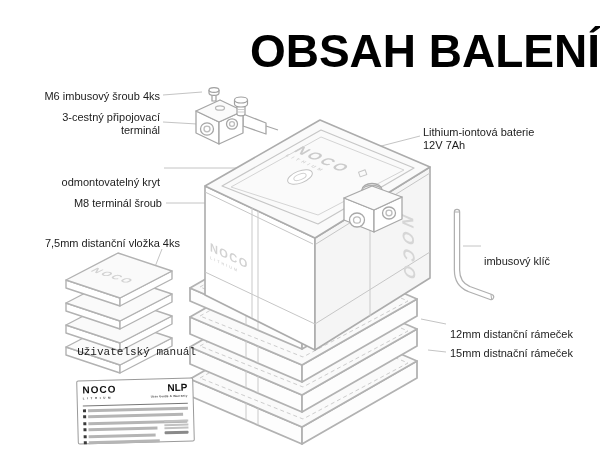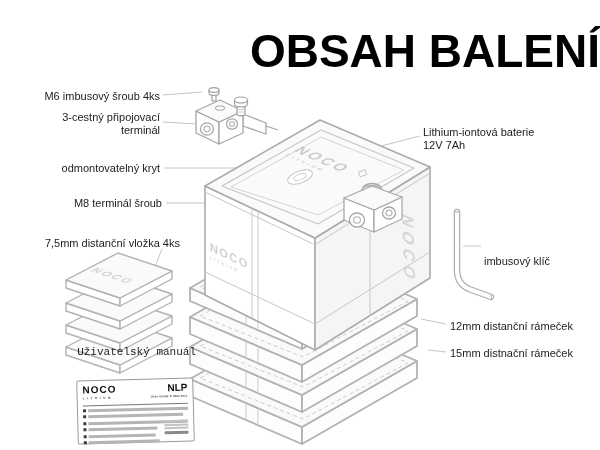--- a/index.html
+++ b/index.html
@@ -5,27 +5,27 @@
   html,body{margin:0;padding:0;background:#fff;}
   .stage{position:relative;width:600px;height:450px;background:#ffffff;overflow:hidden;
          font-family:"Liberation Sans",sans-serif;}
   .title{position:absolute;left:0;right:0;top:26px;text-align:right;
          font-weight:bold;font-size:46px;line-height:1.1;color:#000;letter-spacing:0px;}
   .art{position:absolute;left:0;top:0;width:600px;height:450px;}
   .callout{position:absolute;font-size:11px;line-height:13px;color:#1c1c1c;white-space:nowrap;}
   .r{text-align:right;}
   .c-m6{right:440px;top:90px;}
   .c-terminal{right:440px;top:111px;}
-  .c-cover{right:440px;top:162px;padding-left:32px;}
+  .c-cover{right:440px;top:176px;padding-left:32px;}
   .c-m8{right:438px;top:197px;}
   .c-spacer{right:420px;top:237px;}
   .c-manual{left:50px;width:146px;text-align:right;top:346px;font-family:Liberation Mono, monospace;}
   .c-battery{left:423px;top:126px;}
   .c-hex{left:484px;top:241px;margin-top:14px;}
-  .c-f12{left:450px;top:320px;}
+  .c-f12{left:450px;top:328px;}
   .c-f15{left:450px;top:347px;}
   
   .manual-card{position:absolute;left:77px;top:379px;width:117px;height:64px;
     border:1px solid #9a9a9a;border-radius:2px;background:#fff;box-sizing:border-box;
     padding:4px 5px 3px 5px;transform:rotate(-1.5deg);}
   .mc-head{display:flex;justify-content:space-between;align-items:flex-start;}
   .mc-brand{font-weight:bold;font-size:10px;line-height:9px;letter-spacing:1px;color:#111;}
   .mc-brand-sub{display:block;font-weight:bold;font-size:3px;letter-spacing:2.6px;color:#333;}
   .mc-model{text-align:right;font-weight:bold;font-size:10px;line-height:9px;color:#111;}
   .mc-model-sub{display:block;font-weight:bold;font-size:3px;letter-spacing:0.2px;color:#444;}

